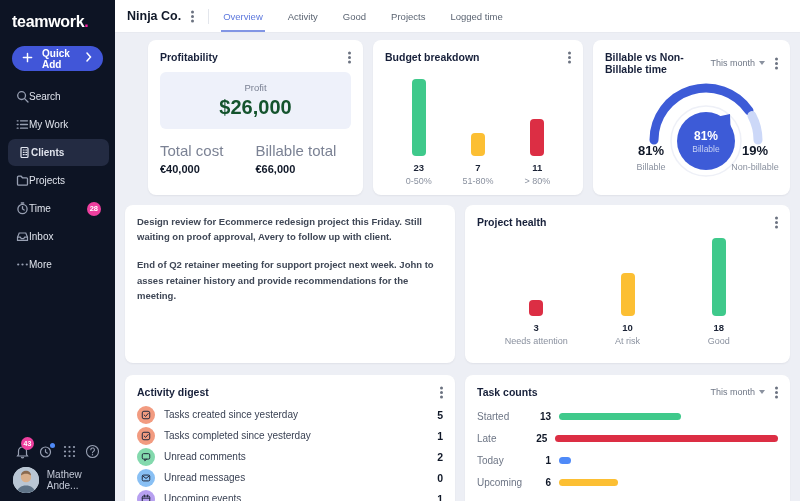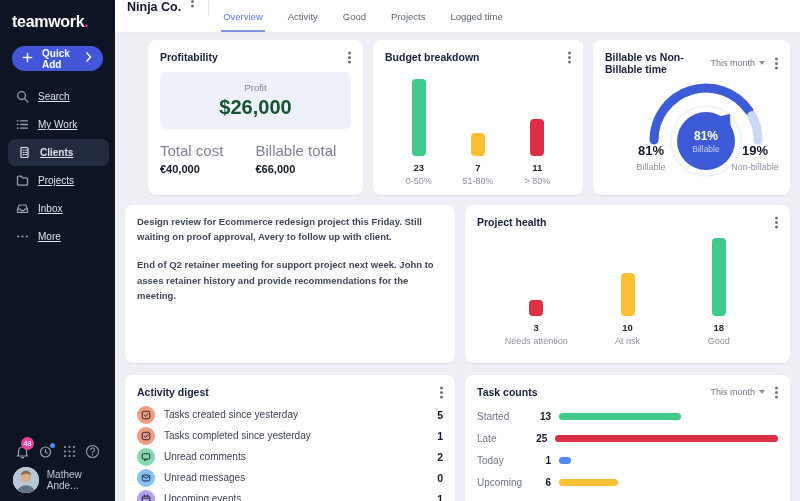--- a/index.html
+++ b/index.html
@@ -10,42 +10,42 @@
   .sidebar { position:absolute; left:0; top:0; width:115px; height:501px;
     background:#0d1424; color:#dfe3ec; }
   .logo { padding:13px 0 0 12px; font-size:16px; font-weight:bold; color:#fff;
     letter-spacing:-0.3px; }
   .logo .dot { color:#ff22a6; }
   .quick-add { margin:15px 12px 0; height:25px; border-radius:13px; background:#4156d8;
     display:flex; align-items:center; padding:0 10px; color:#fff; cursor:pointer; }
   .quick-add .qa-label { flex:1; font-size:10px; font-weight:bold; margin-left:7px; }
   .nav { margin-top:12px; }
   .nav-item { height:27px; margin:1px 6px; padding:0 8px 0 10px; border-radius:7px;
-    display:flex; align-items:center; gap:9px; font-size:10px; color:#dfe3ec; cursor:pointer;text-decoration:underline; }
+    display:flex; align-items:center; font-size:10px; color:#dfe3ec; cursor:pointer; }
   .nav-item.active { background:#232b42; font-weight:bold;margin-left:8px; }
   .nav-icon { width:13px; height:13px; display:flex; }
   .badge { margin-left:auto; background:#ee3f9e; color:#fff; font-size:7.5px; font-weight:bold;
     min-width:14px; height:14px; border-radius:8px; display:flex; align-items:center;
     justify-content:center; padding:0 3px; }
   .side-tools { position:absolute; left:0; right:0; bottom:38px; height:24px;
     display:flex; align-items:center; justify-content:space-between; padding:0 15px; }
   .tool { position:relative; width:15px; height:15px; display:flex; cursor:pointer; }
   .tool-badge { position:absolute; top:-7px; left:6px; background:#ee3f9e; color:#fff;
     font-size:7px; font-weight:bold; min-width:13px; height:13px; border-radius:7px;
     display:flex; align-items:center; justify-content:center; padding:0 2px; }
   .blue-dot { position:absolute; top:-1px; right:-2px; width:5px; height:5px;
     border-radius:50%; background:#4f8af8; }
   .user-row { position:absolute; left:13px; bottom:8px; display:flex; align-items:center;
     gap:8px; cursor:pointer; }
   .avatar { width:26px; height:26px; border-radius:50%; overflow:hidden; background:#cdd6e0; }
   .user-name { font-size:10px; color:#c2c8d6; }
 
   
   .topbar { position:absolute; left:115px; top:0; width:685px; height:33px; background:#fff;
-    border-bottom:1px solid #e8eaf0; display:flex; align-items:flex-start; padding:0 12px; }
+    border-bottom:1px solid #e8eaf0; display:flex; align-items:center; padding:0 12px; }
   .page-title { font-size:12.5px; font-weight:bold; color:#101828; }
   .kebab { width:3px; height:3px; border-radius:50%; background:#6b7280;
     box-shadow:0 -4.5px 0 #6b7280, 0 4.5px 0 #6b7280; cursor:pointer; }
   .topbar .kebab { margin-left:10px; }
   .tb-divider { width:1px; height:15px; background:#e3e6ec; margin:0 12px 0 14px; }
   .tabs { display:flex; gap:21px; height:100%; align-items:stretch; }
   .tab { font-size:9.5px; color:#5b6472; display:flex; align-items:center;
     border-bottom:2px solid transparent; padding:2px 2px 0; cursor:pointer; }
   .tab.active { color:#5d78dd; border-bottom-color:#8296e4; }
 
@@ -161,20 +161,31 @@
     <div class="nav-item">
       <span class="nav-icon">
         <svg viewBox="0 0 13 13" width="13" height="13" fill="none" stroke="#98a0b3" stroke-width="1.3">
             <path d="M1.5 3.2a1 1 0 011-1h2.6l1.4 1.6h4a1 1 0 011 1v5.4a1 1 0 01-1 1h-8a1 1 0 01-1-1z"></path>
           </svg>
       </span>
       <span>Projects</span>
     </div>
     <div class="nav-item">
       <span class="nav-icon">
+        <svg viewBox="0 0 13 13" width="13" height="13" fill="none" stroke="#98a0b3" stroke-width="1.3">
+            <circle cx="6.5" cy="7" r="4.6"></circle>
+            <path d="M6.5 4.6V7l1.7 1" stroke-linecap="round"></path>
+            <path d="M5.3 1h2.4" stroke-linecap="round"></path>
+          </svg>
+      </span>
+      <span>Time</span>
+      <span class="badge">28</span>
+    </div>
+    <div class="nav-item">
+      <span class="nav-icon">
         <svg viewBox="0 0 13 13" width="13" height="13" fill="none" stroke="#98a0b3" stroke-width="1.2">
             <path d="M1.5 7.2L3.2 3h6.6l1.7 4.2v3.1h-10z"></path>
             <path d="M1.5 7.2h2.8l1 1.5h2.4l1-1.5h2.8"></path>
           </svg>
       </span>
       <span>Inbox</span>
     </div>
     <div class="nav-item">
       <span class="nav-icon">
         <svg viewBox="0 0 13 13" width="13" height="13" fill="#98a0b3">

